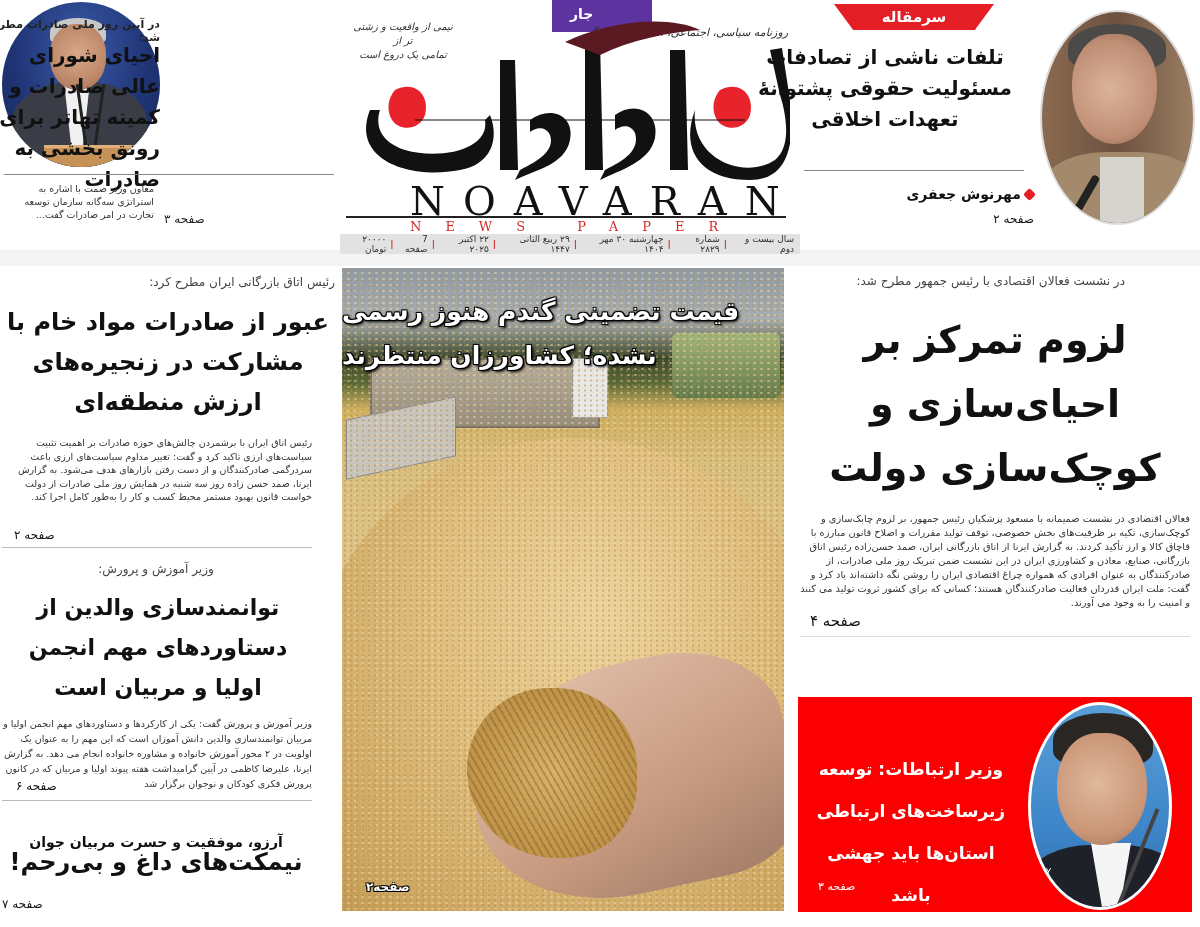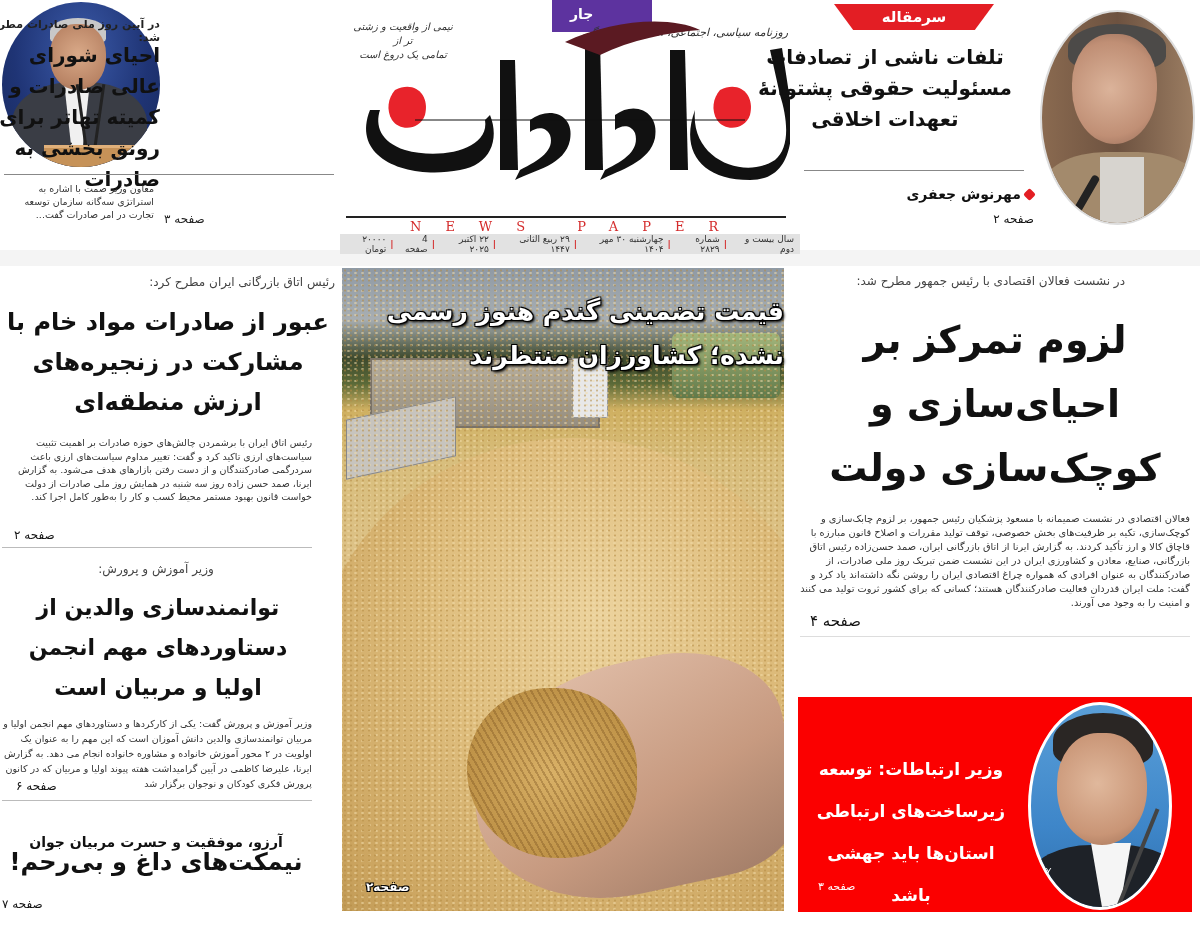--- a/index.html
+++ b/index.html
@@ -87,21 +87,21 @@
     background: radial-gradient(ellipse at 55% 35%, #ecd39e 0%, #dfbe7e 40%, #cba45f 80%, #b8924f 100%); }
   .hero .grain-texture { position: absolute; inset: 0;
     background-image: radial-gradient(#b58c44 1px, transparent 1.5px), radial-gradient(#f2dcaa 1px, transparent 1.5px);
     background-size: 6px 5px, 7px 6px; background-position: 0 0, 3px 2px; opacity: 0.55; }
   .hero .hand { position: absolute; left: 130px; top: 395px; width: 320px; height: 230px; border-radius: 60% 40% 30% 50%;
     background: linear-gradient(160deg, #e4c3ae 0%, #c79a80 60%, #9f7b66 100%); transform: rotate(-12deg); }
   .hero .handful { position: absolute; left: 125px; top: 420px; width: 170px; height: 170px; border-radius: 50% 50% 45% 55%;
     background: radial-gradient(ellipse, #d9b167 0%, #bf9348 70%, #a57c3c 100%); }
   .hero .handful::after { content: ""; position: absolute; inset: 0; border-radius: inherit;
     background-image: repeating-linear-gradient(60deg, rgba(120,80,30,0.35) 0 2px, transparent 2px 6px); }
-  .hero-title { left: 342px; top: 290px; width: 442px; text-align: right; font-size: 25px; font-weight: bold; line-height: 44px; color: #fff;
+  .hero-title { left: 342px; top: 290px; width: 442px; text-align: left; font-size: 25px; font-weight: bold; line-height: 44px; color: #fff;
     text-shadow: 0 0 3px #000, 1px 1px 0 #000, -1px -1px 0 #000, 1px -1px 0 #000, -1px 1px 0 #000, 2px 2px 3px #000; }
   .hero-page { left: 366px; top: 880px; font-size: 12px; color: #fff; font-weight: bold;
     text-shadow: 1px 1px 0 #000, -1px -1px 0 #000, 1px -1px 0 #000, -1px 1px 0 #000; }
 
   
   .r1-kicker { left: 800px; top: 274px; width: 325px; text-align: right; font-size: 12px; color: #444; }
   .r1-title { left: 800px; top: 308px; width: 390px; text-align: center; font-size: 38px; font-weight: bold; line-height: 64px; }
   .r1-body { left: 800px; top: 512px; width: 390px; font-size: 9.8px; line-height: 14px; color: #333; }
   .r1-page { left: 810px; top: 612px; font-size: 15px; }
   .rule-r1 { left: 800px; top: 636px; width: 390px; height: 1px; background: #ddd; }
@@ -153,37 +153,38 @@
     <path d="M150 40 L 165 40 L 168 150 L 150 150 Z" fill="#111"></path>
     <path d="M180 100 C 200 85, 225 95, 220 120 C 215 145, 185 150, 165 160 L 170 150 C 190 140, 205 130, 200 115 C 195 105, 185 108, 180 112 Z" fill="#111"></path>
     <path d="M235 20 L 250 20 L 253 150 L 235 150 Z" fill="#111"></path>
     <path d="M215 22 C 260 0, 320 -5, 350 10 C 320 12, 280 20, 250 35 Z" fill="#5b1a22"></path>
     <path d="M265 95 C 285 80, 310 92, 305 118 C 300 142, 270 150, 250 160 L 255 150 C 275 140, 290 130, 285 113 C 280 103, 270 106, 265 110 Z" fill="#111"></path>
     <path d="M320 30 L 335 30 L 338 150 L 320 150 Z" fill="#111"></path>
     <path d="M345 90 C 340 140, 395 160, 425 140 C 440 128, 438 100, 430 75 L 420 30 L 432 28 L 440 80 C 445 120, 440 160, 400 160 C 350 160, 330 130, 345 90 Z" fill="#111"></path>
     <path d="M370 70 C 390 60, 405 75, 400 95 C 395 110, 375 112, 367 100 C 361 90, 363 78, 370 70 Z" fill="#e8232b"></path>
     <line x1="65" y1="100" x2="395" y2="100" stroke="#111" stroke-width="1.2"></line>
   </svg>
+  <div class="mast-en">NOAVARAN</div>
   <div class="mast-line"></div>
   <div class="mast-np">NEWS PAPER</div>
 </div>
 
 <div class="abs graybar"></div>
 <div class="abs dateline">
   <span>سال بیست و دوم</span>
     <span class="sep">|</span>
   <span>شماره ۲۸۲۹</span>
     <span class="sep">|</span>
   <span>چهارشنبه ۳۰ مهر ۱۴۰۴</span>
     <span class="sep">|</span>
   <span>۲۹ ربیع الثانی ۱۴۴۷</span>
     <span class="sep">|</span>
   <span>۲۲ اکتبر ۲۰۲۵</span>
     <span class="sep">|</span>
-  <span>4 صفحه</span>
+  <span>7 صفحه</span>
     <span class="sep">|</span>
   <span>۲۰۰۰۰ تومان</span>
 </div>
 
 <div class="abs ed-tag rtl">سرمقاله</div>
 <div class="abs rtl ed-title">تلفات ناشی از تصادفات مسئولیت حقوقی پشتوانهٔ تعهدات اخلاقی</div>
 <div class="abs ed-rule"></div>
 <div class="abs ed-author">
   <span class="dot"></span>
   <span>مهرنوش جعفری</span>

